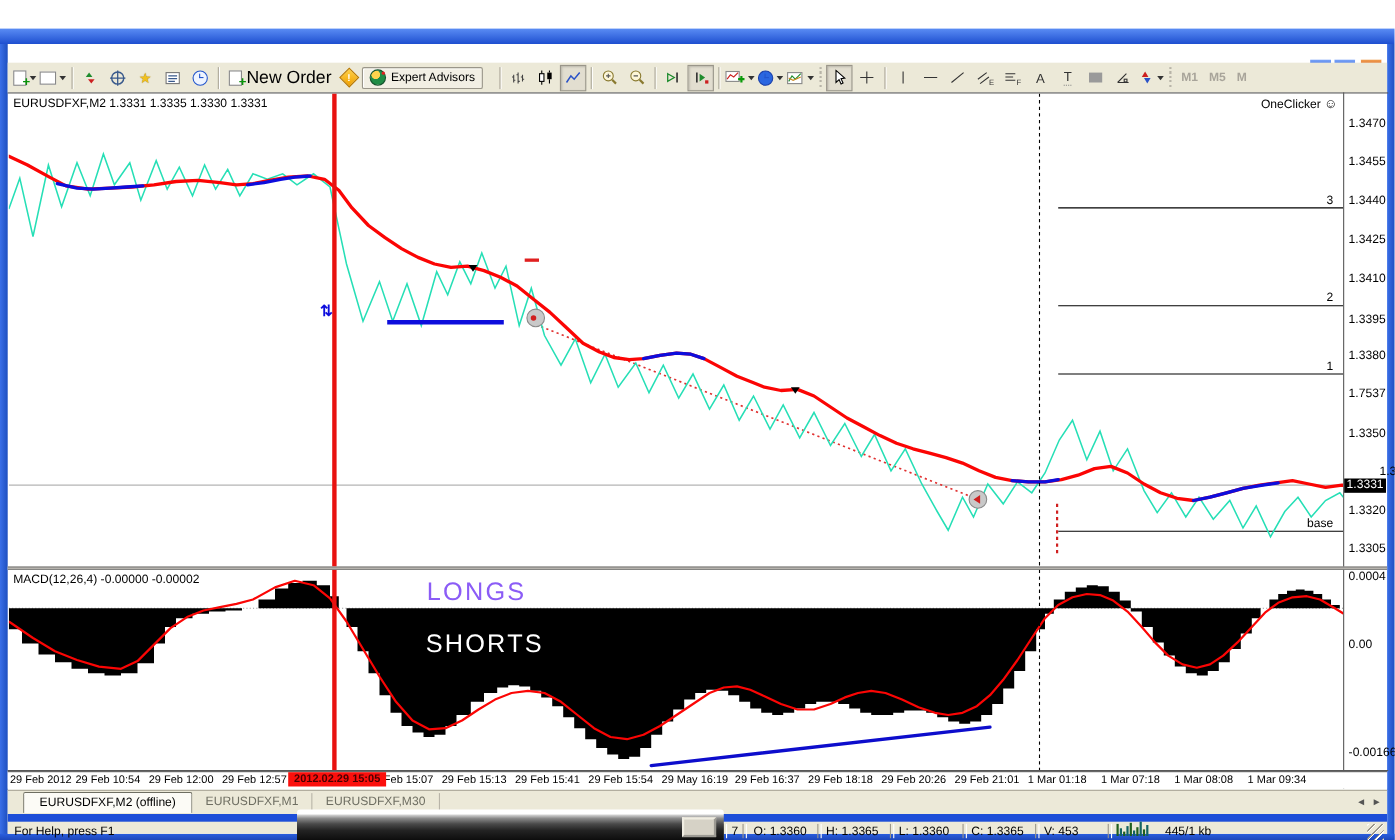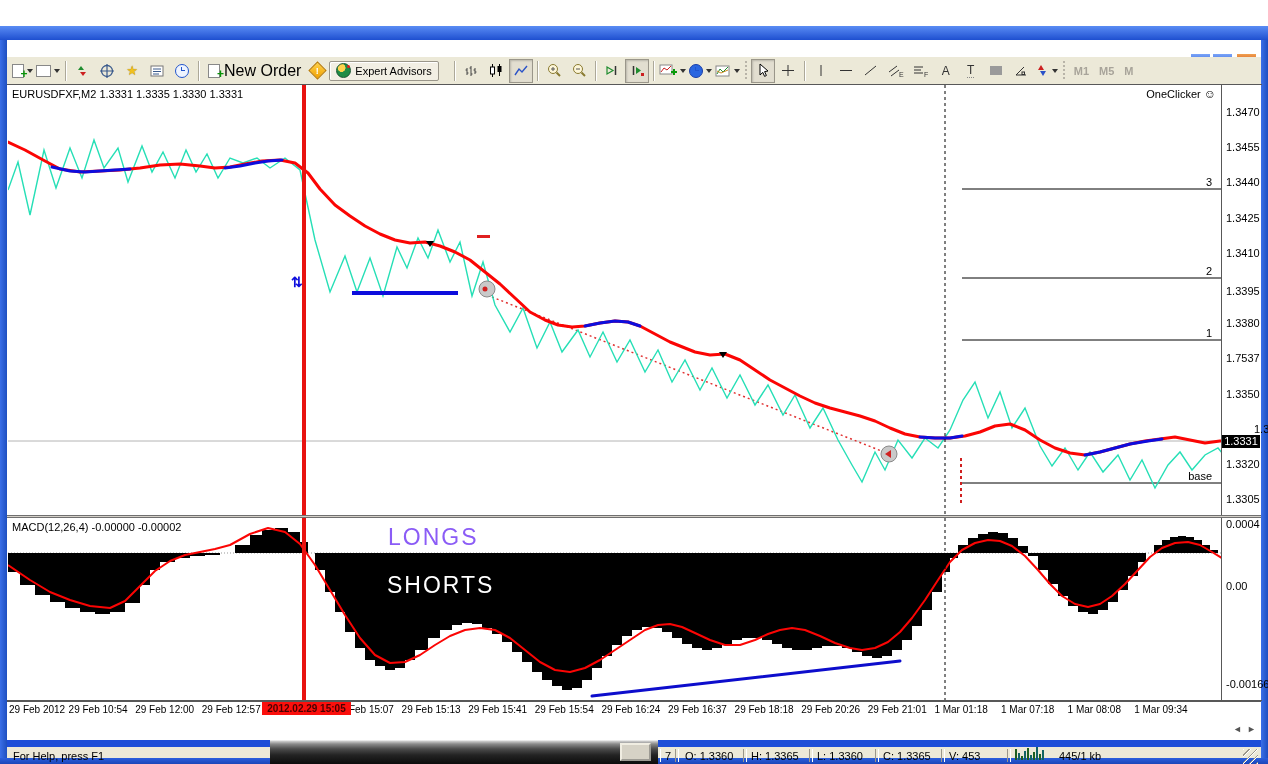--- a/index.html
+++ b/index.html
@@ -339,33 +339,38 @@
     <div id="time-labels">
         <span class="tlab" style="left: 2px;">29 Feb 2012</span>
         <span class="tlab" style="left: 61.6px;">29 Feb 10:54</span>
         <span class="tlab" style="left: 128.2px;">29 Feb 12:00</span>
         <span class="tlab" style="left: 194.8px;">29 Feb 12:57</span>
         <span class="tlab" style="left: 261.4px;">29 Feb 15:06</span>
         <span class="tlab" style="left: 328px;">29 Feb 15:07</span>
         <span class="tlab" style="left: 394.6px;">29 Feb 15:13</span>
         <span class="tlab" style="left: 461.2px;">29 Feb 15:41</span>
         <span class="tlab" style="left: 527.8px;">29 Feb 15:54</span>
-        <span class="tlab" style="left: 594.4px;">29 Feb 16:24</span>
+        <span class="tlab" style="left: 594.4px;">29 May 16:19</span>
         <span class="tlab" style="left: 661px;">29 Feb 16:37</span>
         <span class="tlab" style="left: 727.6px;">29 Feb 18:18</span>
         <span class="tlab" style="left: 794.2px;">29 Feb 20:26</span>
         <span class="tlab" style="left: 860.8px;">29 Feb 21:01</span>
         <span class="tlab" style="left: 927.4px;">1 Mar 01:18</span>
         <span class="tlab" style="left: 994px;">1 Mar 07:18</span>
         <span class="tlab" style="left: 1060.6px;">1 Mar 08:08</span>
         <span class="tlab" style="left: 1127.2px;">1 Mar 09:34</span>
       </div>
   </div>
   <div class="tsel" style="top:702px">2012.02.29 15:05</div>
 
+  <div class="tabbar" id="tabbar">
+      <span class="tab active">EURUSDFXF,M2 (offline)</span>
+      <span class="tab">EURUSDFXF,M1</span>
+      <span class="tab">EURUSDFXF,M30</span>
+    </div>
   <span class="tab-arrow" style="left:1233px;top:724px">◄</span>
   <span class="tab-arrow" style="left:1247px;top:724px">►</span>
 
   <div class="statusbar">
     <span class="spanel" style="left:6px">For Help, press F1</span>
     <span class="ssep" style="left:650px"></span>
     <span class="spanel" style="left:658px">7</span>
     <span class="ssep" style="left:668px"></span>
     <div id="status-panels">
         <span class="spanel" style="left: 678px;">O: 1.3360</span>

